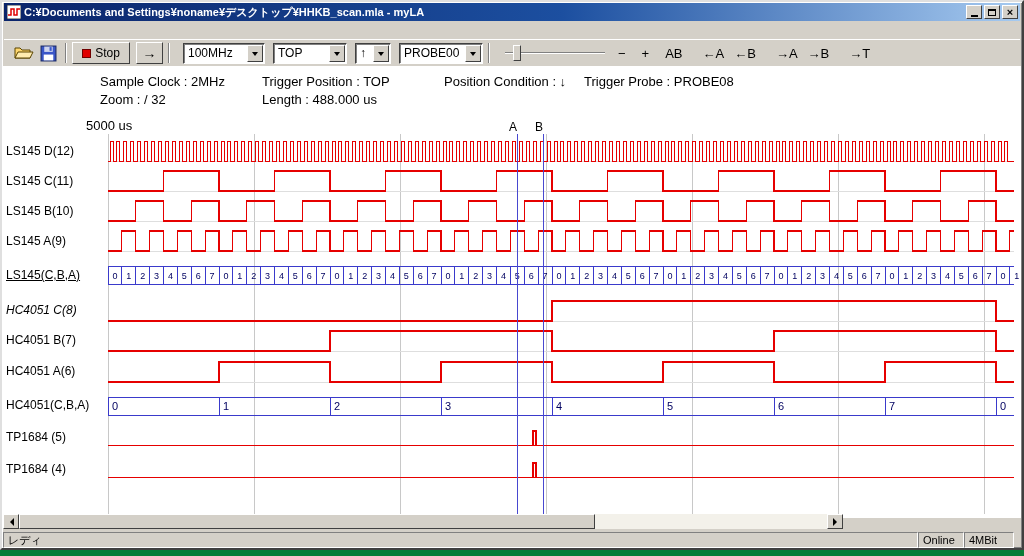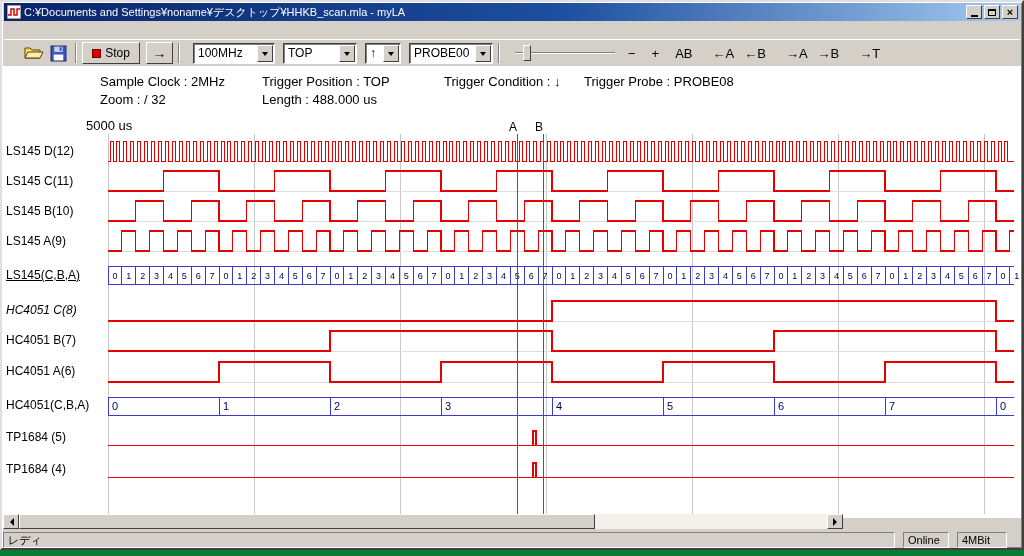--- a/index.html
+++ b/index.html
@@ -9,38 +9,38 @@
   .window { position:absolute; left:0; top:2; width:1024px; height:550px;
     background:#d4d0c8;
     border:2px solid; border-color:#dfdfdf #404040 #404040 #dfdfdf;
     box-shadow: inset 1px 1px 0 #ffffff, inset -1px -1px 0 #808080; }
 
   
   .titlebar { position:absolute; left:2px; right:2px; top:1px; height:18px;
     background:linear-gradient(90deg,#0a246a 0%,#1c4fa0 55%,#a6caf0 100%);
     display:flex; align-items:center; padding:0 2px 0 3px; }
   .app-icon { width:14px; height:14px; flex:none; margin-right:3px; }
-  .title-text { color:#fff; font-size:11px; font-weight:normal; white-space:nowrap; overflow:hidden; flex:1; }
+  .title-text { color:#fff; font-size:11px; font-weight:bold; white-space:nowrap; overflow:hidden; flex:1; }
   .tb-buttons { display:flex; gap:2px; margin-left:4px; }
   .tb-btn { width:16px; height:14px; background:#d4d0c8;
     border:1px solid; border-color:#fff #404040 #404040 #fff;
     display:flex; align-items:center; justify-content:center;
     font-size:11px; font-weight:bold; line-height:10px; color:#000; }
   .glyph-min { width:7px; height:2px; background:#000; margin-top:7px; }
   .glyph-max { width:8px; height:7px; border:1px solid #000; border-top-width:2px; }
 
   
   .menubar { position:absolute; left:2px; right:2px; top:19px; height:18px;
     display:flex; align-items:center; font-size:12px; background:#d4d0c8; }
   .menu-item { padding:0 7px; line-height:17px; color:#000; }
 
   
   .toolbar { position:absolute; left:2px; right:2px; top:37px; height:27px;
     background:#d4d0c8; border-top:1px solid #fff;
-    display:flex; align-items:center; padding-left:18px; font-size:12px; }
+    display:flex; align-items:center; padding-left:8px; font-size:12px; }
   .tico { width:24px; height:22px; border:none; background:none;
     display:flex; align-items:center; justify-content:center; flex:none; }
   .tsep { width:2px; height:20px; border-left:1px solid #808080; border-right:1px solid #fff;
     margin:0 5px; flex:none; }
   .tbtn { height:22px; background:#d4d0c8; border:1px solid; border-color:#fff #404040 #404040 #fff;
     display:flex; align-items:center; justify-content:center; gap:4px;
     font-size:12px; color:#000; flex:none; font-family:inherit; }
   .tbtn.stop { width:58px; }
   .tbtn.run  { width:27px; margin-left:6px; font-size:14px; }
   .stopsq { width:9px; height:9px; background:#e00000; border:1px solid #700000; }
@@ -79,22 +79,22 @@
   .sb-btn { width:16px; height:15px; background:#d4d0c8; flex:none;
     border:1px solid; border-color:#fff #404040 #404040 #fff;
     display:flex; align-items:center; justify-content:center; }
   .tri-l { width:0;height:0;border:4px solid transparent; border-right:4px solid #000; margin-left:-3px; }
   .tri-r { width:0;height:0;border:4px solid transparent; border-left:4px solid #000; margin-right:-3px; }
   .sb-track { flex:1; background:#f3f1ea; position:relative; }
   .sb-thumb { position:absolute; left:0; top:0; width:576px; height:15px; background:#d4d0c8;
     border:1px solid; border-color:#fff #404040 #404040 #fff; }
 
   
-  .statusbar { position:absolute; left:1px; right:15px; top:529px; height:17px;
-    display:flex; gap:8px; font-size:11px; align-items:stretch; background:#d4d0c8; padding-top:1px; }
+  .statusbar { position:absolute; left:1px; right:8px; top:529px; height:17px;
+    display:flex; gap:0; font-size:11px; align-items:stretch; background:#d4d0c8; padding-top:1px; }
   .sb-panel { border:1px solid; border-color:#808080 #fff #fff #808080;
     display:flex; align-items:center; padding:0 4px; color:#000; white-space:nowrap; }
   .grow { flex:1; }
   .w-online { width:46px; }
   .w-mem { width:50px; }
 </style>
 </head>
 <body>
 
 <div class="desktop">
@@ -180,21 +180,21 @@
       <button class="tflat ml14">←A</button>
       <button class="tflat ml4">←B</button>
       <button class="tflat ml14">→A</button>
       <button class="tflat ml4">→B</button>
       <button class="tflat ml14">→T</button>
     </div>
 
     <div class="client">
       <span class="inf i-sc">Sample Clock : 2MHz</span>
       <span class="inf i-tp">Trigger Position : TOP</span>
-      <span class="inf i-tc">Trigger Condition : ↓</span>
+      <span class="inf i-tc">Position Condition : ↓</span>
       <span class="inf i-tb">Trigger Probe : PROBE08</span>
       <span class="inf i-zm">Zoom : /  32</span>
       <span class="inf i-ln">Length : 488.000 us</span>
       <span class="inf i-ts">5000 us</span>
     </div>
 
     <div class="hscroll">
       <span class="sb-btn">
           <span class="tri-l"></span>
         </span>

